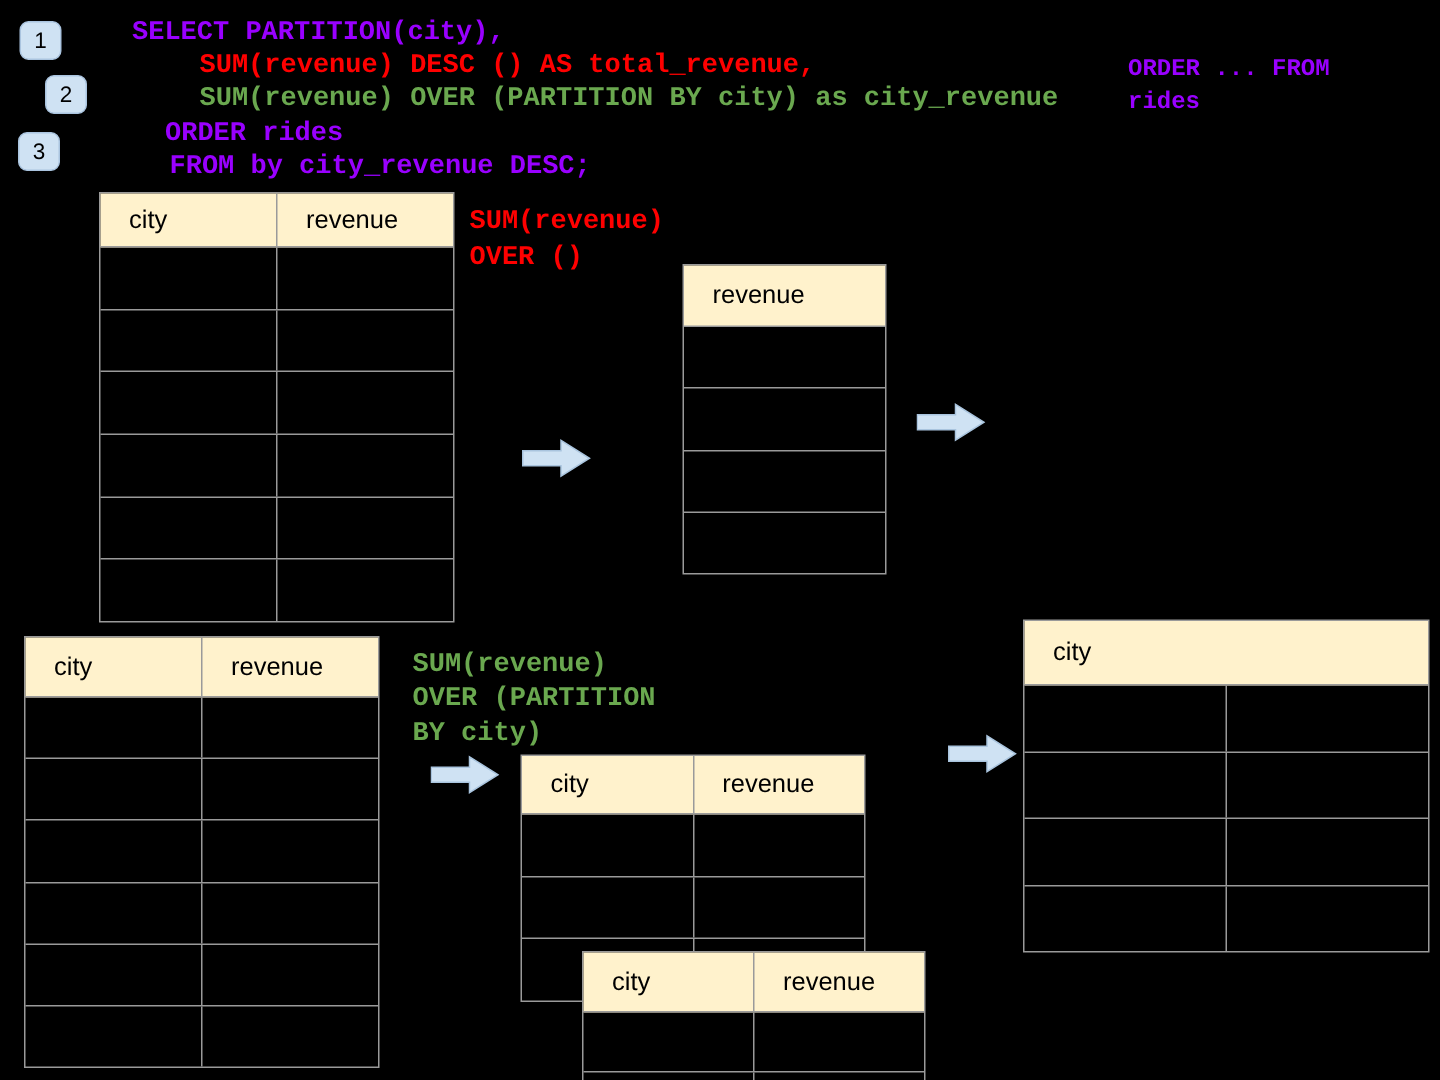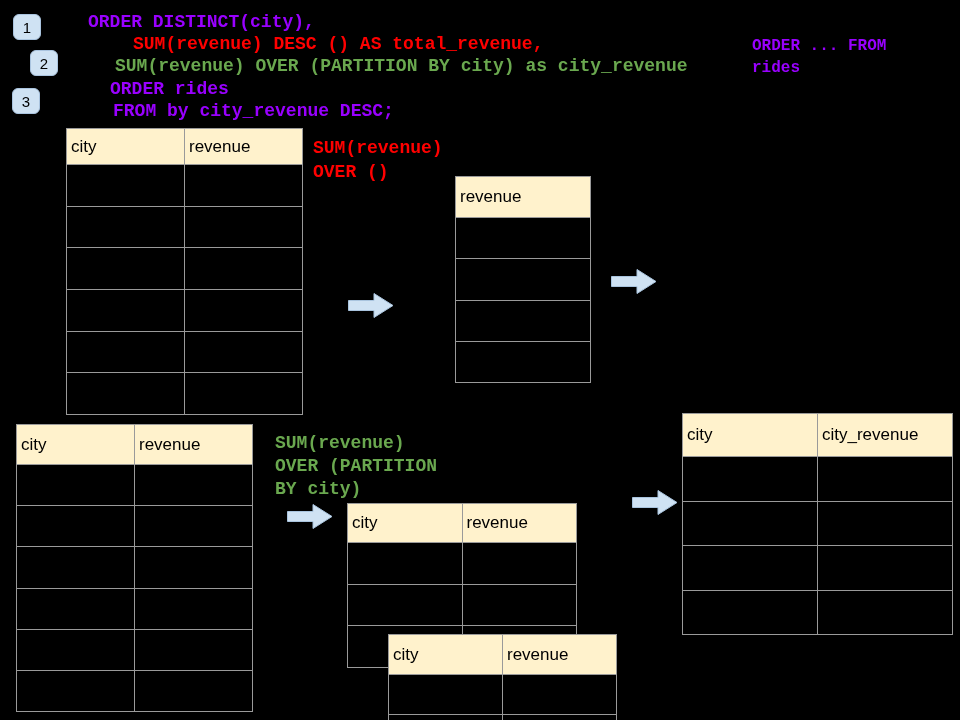--- a/index.html
+++ b/index.html
@@ -27,21 +27,21 @@
   .code{
     position:absolute;white-space:pre;
     font-family:"Liberation Mono",monospace;
     font-weight:bold;font-size:18px;line-height:22px;
   }
   .c-purple{color:var(--purple,#90f);}
   .c-red{color:var(--red,#f00);}
   .c-green{color:var(--green,#6aa84f);}
   #sql-l1{left:88px;top:11px;}
   #sql-l2{left:133px;top:33px;}
-  #sql-l3{left:115px;top:55px;}
+  #sql-l3{left:133px;top:55px;}
   #sql-l4{left:110px;top:78px;}
   #sql-l5{left:113px;top:100px;}
 
   #side-note{
     position:absolute;left:752px;top:35px;
     font:bold 16px/22px "Liberation Mono",monospace;
     color:var(--purple,#90f);white-space:pre-line;
   }
   #label-total{
     position:absolute;left:313px;top:136px;
@@ -60,21 +60,21 @@
     border:1px solid var(--grid,#9a9a9a);
     display:flex;flex-direction:column;
   }
   .hrow{
     flex:none;display:flex;
     background:var(--header_bg,#fff2cc);
     border-bottom:1px solid var(--grid,#9a9a9a);
   }
   .brow{flex:1;display:flex;}
   .brow + .brow{border-top:1px solid var(--grid,#9a9a9a);}
-  .cell{flex:1;display:flex;align-items:center;padding-left:4px;}
+  .cell{flex:1;display:flex;align-items:center;padding-left:19px;}
   .cell + .cell{border-left:1px solid var(--grid,#9a9a9a);}
   .hrow .cell{
     font:17px "Liberation Sans",sans-serif;color:#000;
   }
   #tbl-source-top{left:66px;top:128px;width:237px;height:287px;}
   #tbl-source-top .hrow{height:36px;}
   #tbl-total{left:455px;top:176px;width:136px;height:207px;}
   #tbl-total .hrow{height:41px;}
   #tbl-source-bottom{left:16px;top:424px;width:237px;height:288px;}
   #tbl-source-bottom .hrow{height:40px;}
@@ -93,21 +93,21 @@
   #arrow-4{left:632px;top:489px;}
   .arrow path{fill:var(--arrow_fill,#cfe2f3);stroke:#a9c4de;stroke-width:1;}
 </style>
 </head>
 <body>
 
 <div class="badge" id="badge-1">1</div>
 <div class="badge" id="badge-2">2</div>
 <div class="badge" id="badge-3">3</div>
 
-<div class="code c-purple" id="sql-l1">ORDER DISTINCT(city),</div>
+<div class="code c-purple" id="sql-l1">SELECT PARTITION(city),</div>
 <div class="code c-red" id="sql-l2">SUM(revenue) DESC () AS total_revenue,</div>
 <div class="code c-green" id="sql-l3">SUM(revenue) OVER (PARTITION BY city) as city_revenue</div>
 <div class="code c-purple" id="sql-l4">ORDER rides</div>
 <div class="code c-purple" id="sql-l5">FROM by city_revenue DESC;</div>
 
 <div id="side-note">ORDER ... FROM
 rides</div>
 
 <div id="label-total">SUM(revenue)
 OVER ()</div>
@@ -225,21 +225,20 @@
     </div>
   <div class="brow">
       <div class="cell"></div>
       <div class="cell"></div>
     </div>
 </div>
 
 <div class="tbl" id="tbl-result">
   <div class="hrow">
     <div class="cell">city</div>
-    <div class="cell">city_revenue</div>
   </div>
   <div class="brow">
       <div class="cell"></div>
       <div class="cell"></div>
     </div>
   <div class="brow">
       <div class="cell"></div>
       <div class="cell"></div>
     </div>
   <div class="brow">

